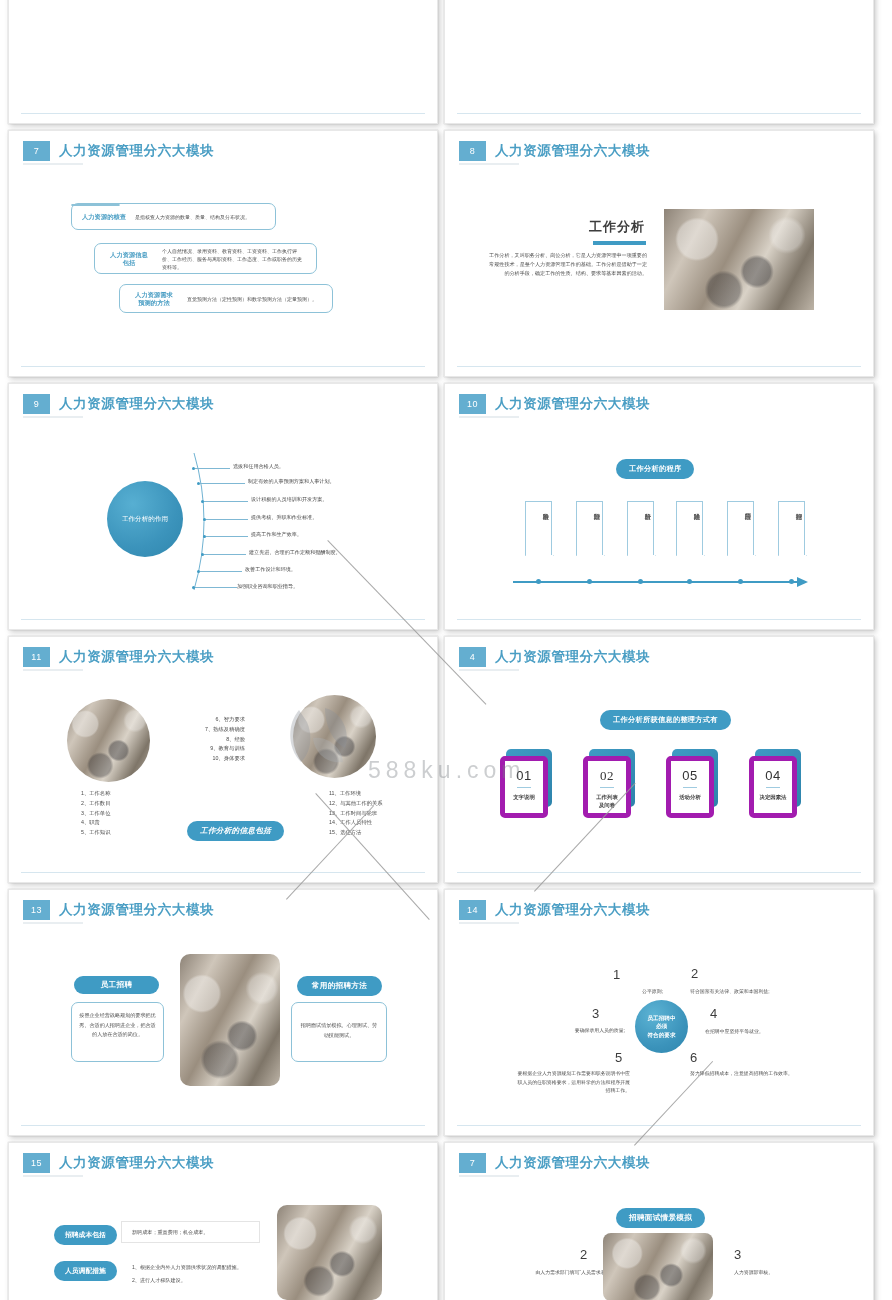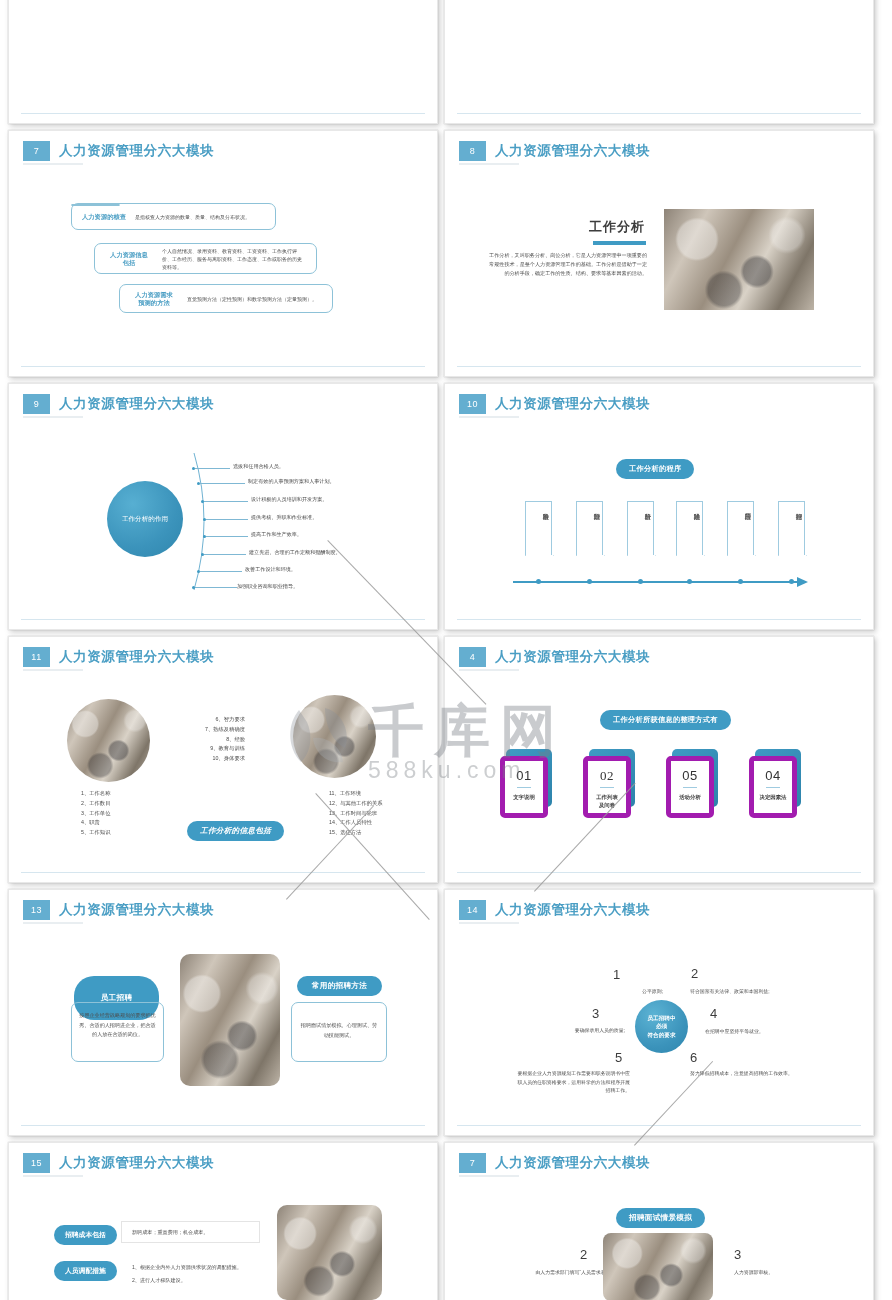--- a/index.html
+++ b/index.html
@@ -365,21 +365,21 @@
 
     <div class="row">
 
       <div class="slide">
         <div class="shead">
           <div class="snum">13</div>
           <div class="stitle">人力资源管理分六大模块</div>
         </div>
         <div class="headrule"></div>
 
-        <div class="pill" style="position:absolute;left:65px;top:86px;width:85px;text-align:center;font-size:7.6px;padding:17px 0;">员工招聘</div>
+        <div class="pill" style="position:absolute;left:65px;top:86px;width:85px;text-align:center;font-size:7.6px;padding:4px 0;">员工招聘</div>
         <div class="s13box" style="left:62px;top:112px;width:93px;height:60px;">按照企业经营战略规划的要求把优秀、合适的人招聘进企业，把合适的人放在合适的岗位。</div>
 
         <div class="photo" style="position:absolute;left:171px;top:64px;width:100px;height:132px;border-radius:10px;"></div>
 
         <div class="pill" style="position:absolute;left:288px;top:86px;width:85px;text-align:center;font-size:7.6px;padding:5px 0;">常用的招聘方法</div>
         <div class="s13box" style="left:282px;top:112px;width:96px;height:60px;padding-top:18px;">招聘面试情景模拟、心理测试、劳动技能测试。</div>
 
         <div class="bottomrule"></div>
       </div>
 
@@ -459,21 +459,20 @@
 
   </div>
 
   <div class="wm-logo" style="left:283px;top:702px;width:82px;height:68px;">
     <svg width="82" height="68" viewBox="0 0 82 68">
       <path d="M16 8 C4 22, 4 46, 18 60 C28 50, 30 34, 24 20 Z" fill="#8a9099"></path>
       <path d="M42 6 C58 10, 68 28, 62 46 C50 40, 42 24, 42 6 Z" fill="#8a9099"></path>
       <path d="M30 36 C44 34, 58 44, 60 60 C44 62, 32 52, 30 36 Z" fill="#aeb4ba"></path>
     </svg>
   </div>
-  <div class="wm wm-main" style="left:368px;top:694px;">千库网</div>
   <div class="wm wm-sub" style="left:368px;top:757px;">588ku.com</div>
 
   <div class="diag" style="left:328px;top:540px;width:228px;transform:rotate(46deg);"></div>
   <div class="diag" style="left:286px;top:899px;width:128px;transform:rotate(-47deg);"></div>
   <div class="diag" style="left:316px;top:793px;width:170px;transform:rotate(48deg);"></div>
   <div class="diag" style="left:534px;top:891px;width:148px;transform:rotate(-47deg);"></div>
   <div class="diag" style="left:634px;top:1145px;width:115px;transform:rotate(-47deg);"></div>
 
 </div>
 

